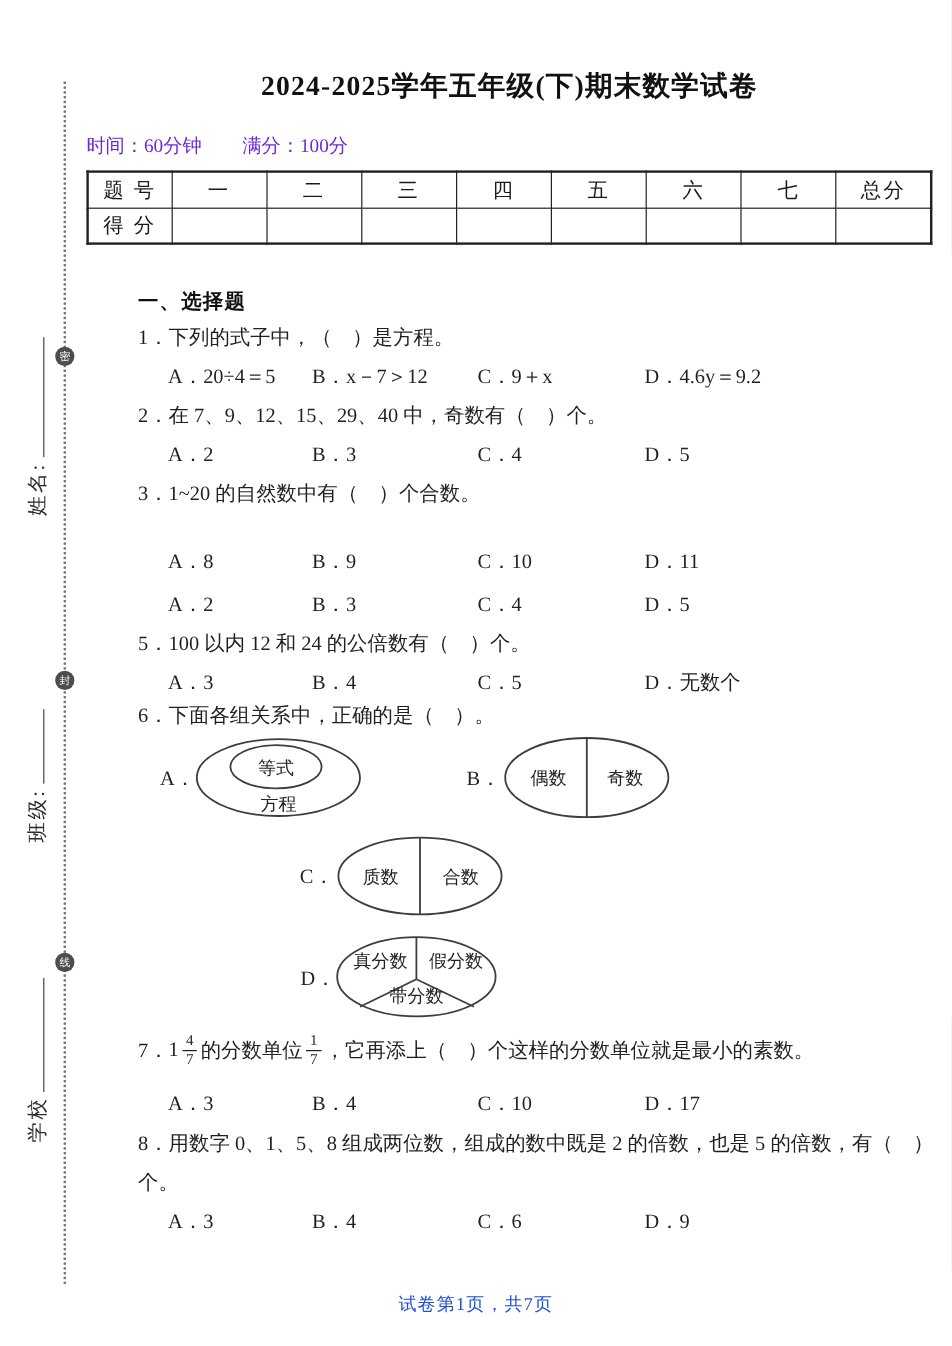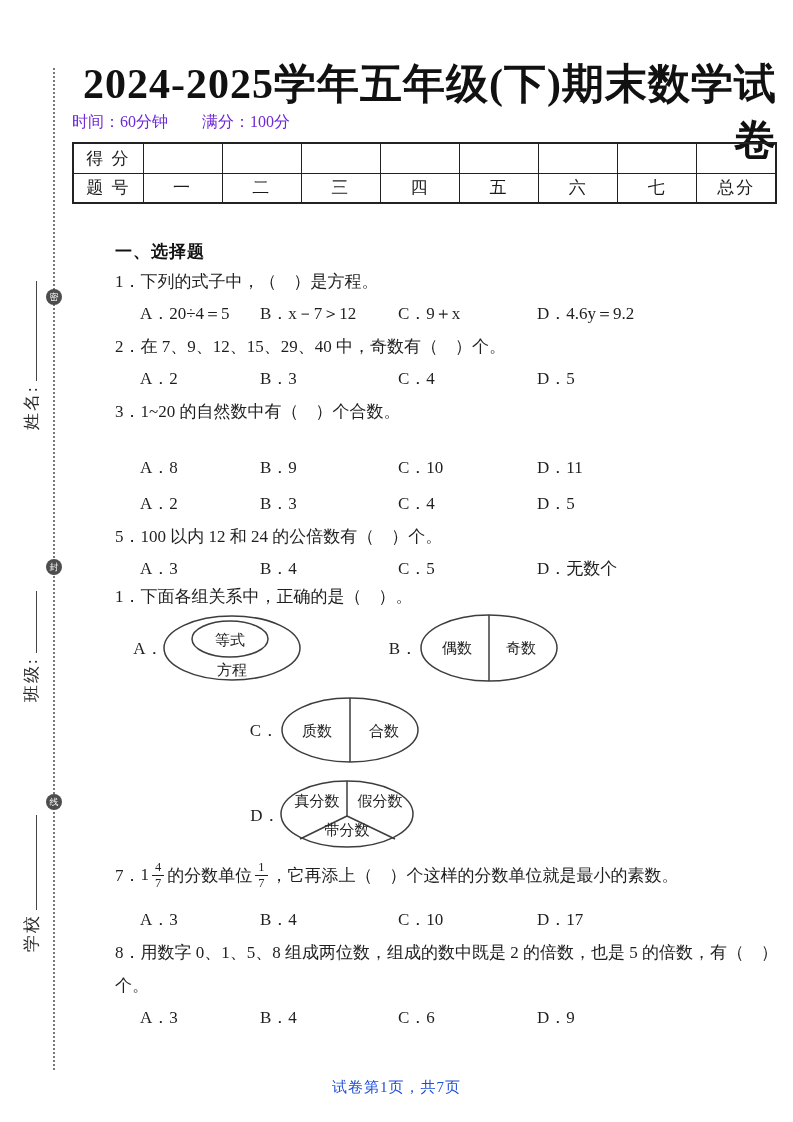--- a/index.html
+++ b/index.html
@@ -30,21 +30,21 @@
     white-space:nowrap; font-size:17px; color:#2a2a2a;
     letter-spacing:2px;
   }
   .seal-blank {
     display:inline-block; height:2px; border-bottom:1.6px solid #444;
     margin-left:4px;
   }
   
   .title {
     position:absolute; left:72px; top:56px; width:705px;
-    text-align:right; font-size:42px; font-weight:bold; letter-spacing:1px;
+    text-align:center; font-size:23px; font-weight:bold; letter-spacing:1px;
     color:#111;
   }
   .meta {
     position:absolute; left:72px; top:112px; width:693px;
     text-align:left; font-size:16px; color:#6d28d9;
   }
   .meta .gap { margin-left:30px; }
   
   .score-table {
     position:absolute; left:72px; top:142px; width:705px;
@@ -116,41 +116,41 @@
 
   <div class="title">2024-2025学年五年级(下)期末数学试卷</div>
   <div class="meta">
     <span>时间：60分钟</span>
     <span class="gap">满分：100分</span>
   </div>
 
   <table class="score-table">
     <tbody>
         <tr>
-      <td class="hdr">得 分</td>
-      <td></td>
-      <td></td>
-      <td></td>
-      <td></td>
-      <td></td>
-      <td></td>
-      <td></td>
-      <td></td>
-    </tr>
-    <tr>
       <td class="hdr">题 号</td>
       <td>一</td>
       <td>二</td>
       <td>三</td>
       <td>四</td>
       <td>五</td>
       <td>六</td>
       <td>七</td>
       <td>总分</td>
     </tr>
+    <tr>
+      <td class="hdr">得 分</td>
+      <td></td>
+      <td></td>
+      <td></td>
+      <td></td>
+      <td></td>
+      <td></td>
+      <td></td>
+      <td></td>
+    </tr>
   </tbody>
     </table>
 
   <div class="section-heading" style="top:240px;">一、选择题</div>
 
   <div class="stem" style="top:270px;">1．下列的式子中，（　）是方程。</div>
   <div class="optrow" style="top:302px;">
     <span class="oA">A．20÷4＝5</span>
     <span class="oB">B．x－7＞12</span>
     <span class="oC">C．9＋x</span>
@@ -181,21 +181,21 @@
   </div>
 
   <div class="stem" style="top:525px;">5．100 以内 12 和 24 的公倍数有（　）个。</div>
   <div class="optrow" style="top:557px;">
     <span class="oA">A．3</span>
     <span class="oB">B．4</span>
     <span class="oC">C．5</span>
     <span class="oD">D．无数个</span>
   </div>
 
-  <div class="stem" style="top:585px;">1．下面各组关系中，正确的是（　）。</div>
+  <div class="stem" style="top:585px;">6．下面各组关系中，正确的是（　）。</div>
 
   <svg class="diagram" style="left:120px; top:605px;" width="210" height="86">
     <text class="dlabel" x="28" y="49">A．</text>
     <ellipse cx="112" cy="43" rx="68" ry="32"></ellipse>
     <ellipse cx="110" cy="34" rx="38" ry="18"></ellipse>
     <text x="110" y="40">等式</text>
     <text x="112" y="70">方程</text>
   </svg>
 
   <svg class="diagram" style="left:378px; top:605px;" width="200" height="86">

